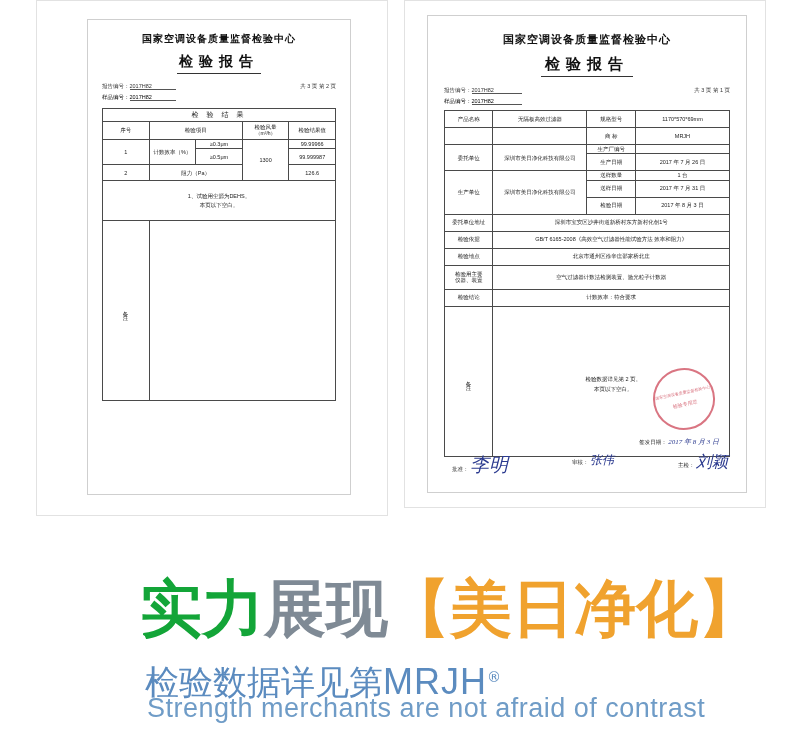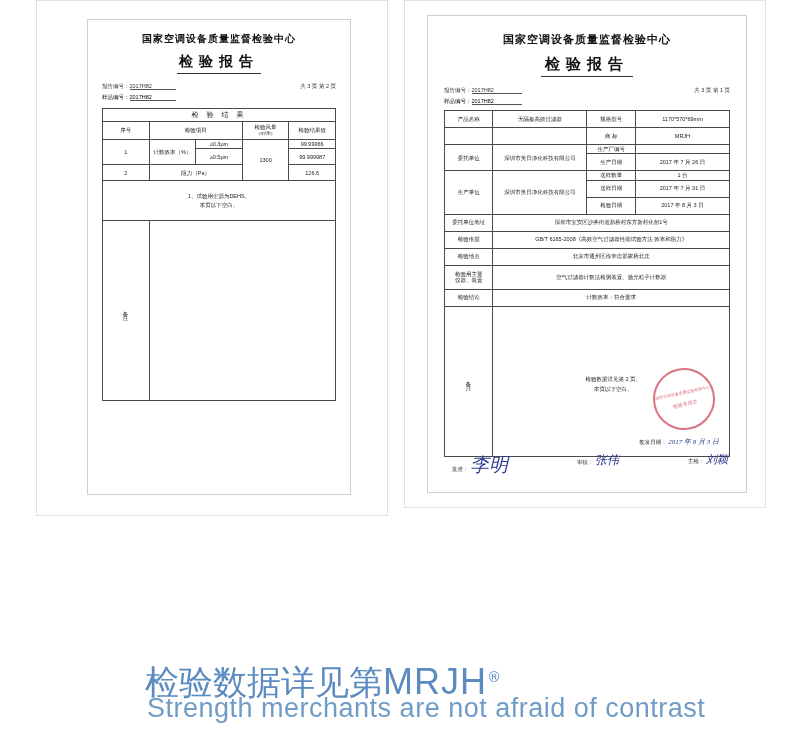--- a/index.html
+++ b/index.html
@@ -319,29 +319,32 @@
           <div>
             <span class="sig-label">批准：</span>
             <span class="sign" style="position:static; font-size:19px;">李明</span>
           </div>
           <div>
             <span class="sig-label">审核：</span>
             <span class="sign" style="position:static; font-size:12px;">张伟</span>
           </div>
           <div>
             <span class="sig-label">主检：</span>
-            <span class="sign" style="position:static; font-size:11px;">刘颖</span>
+            <span class="sign" style="position:static; font-size:16px;">刘颖</span>
           </div>
         </div>
 
       </div>
     </div>
   </div>
 
   <div class="promo">
+    <div class="promo-line1">
+      <span class="t-green">实力</span><span class="t-grayblue">展现</span><span class="t-orange">【美日净化】</span>
+    </div>
 
     <div class="promo-line2">
       <span>检验数据详见第</span><span class="mrjh">MRJH</span><span class="reg">®</span>
     </div>
 
     <div class="promo-line3">Strength merchants are not afraid of contrast</div>
   </div>
 
 </div>
 

